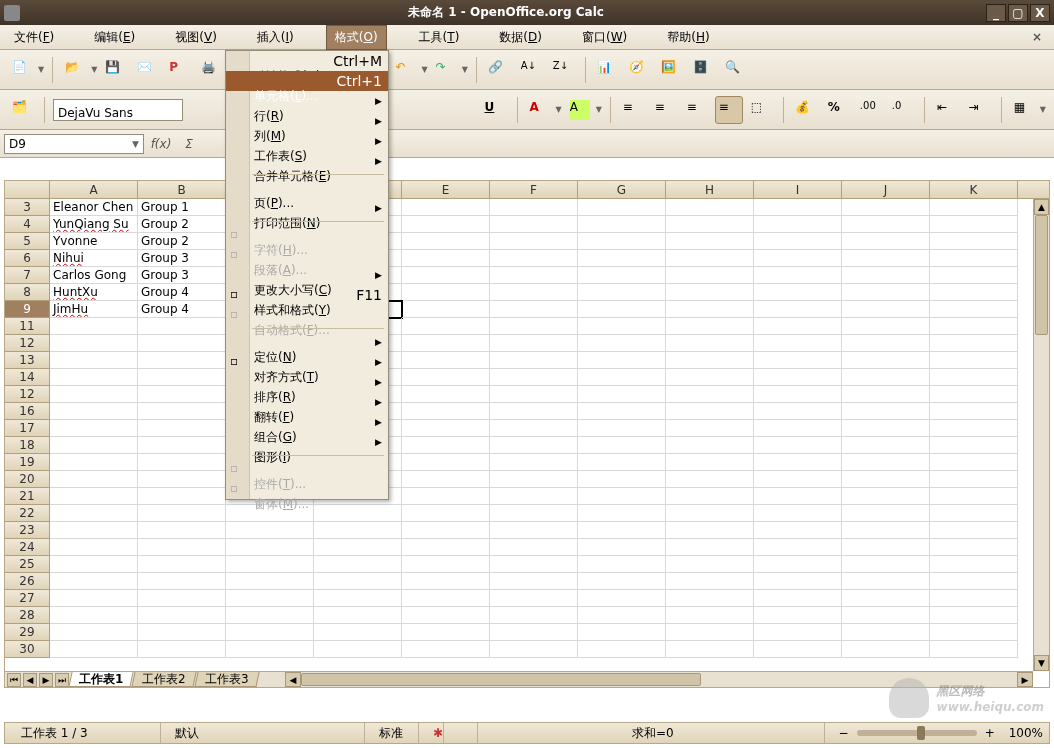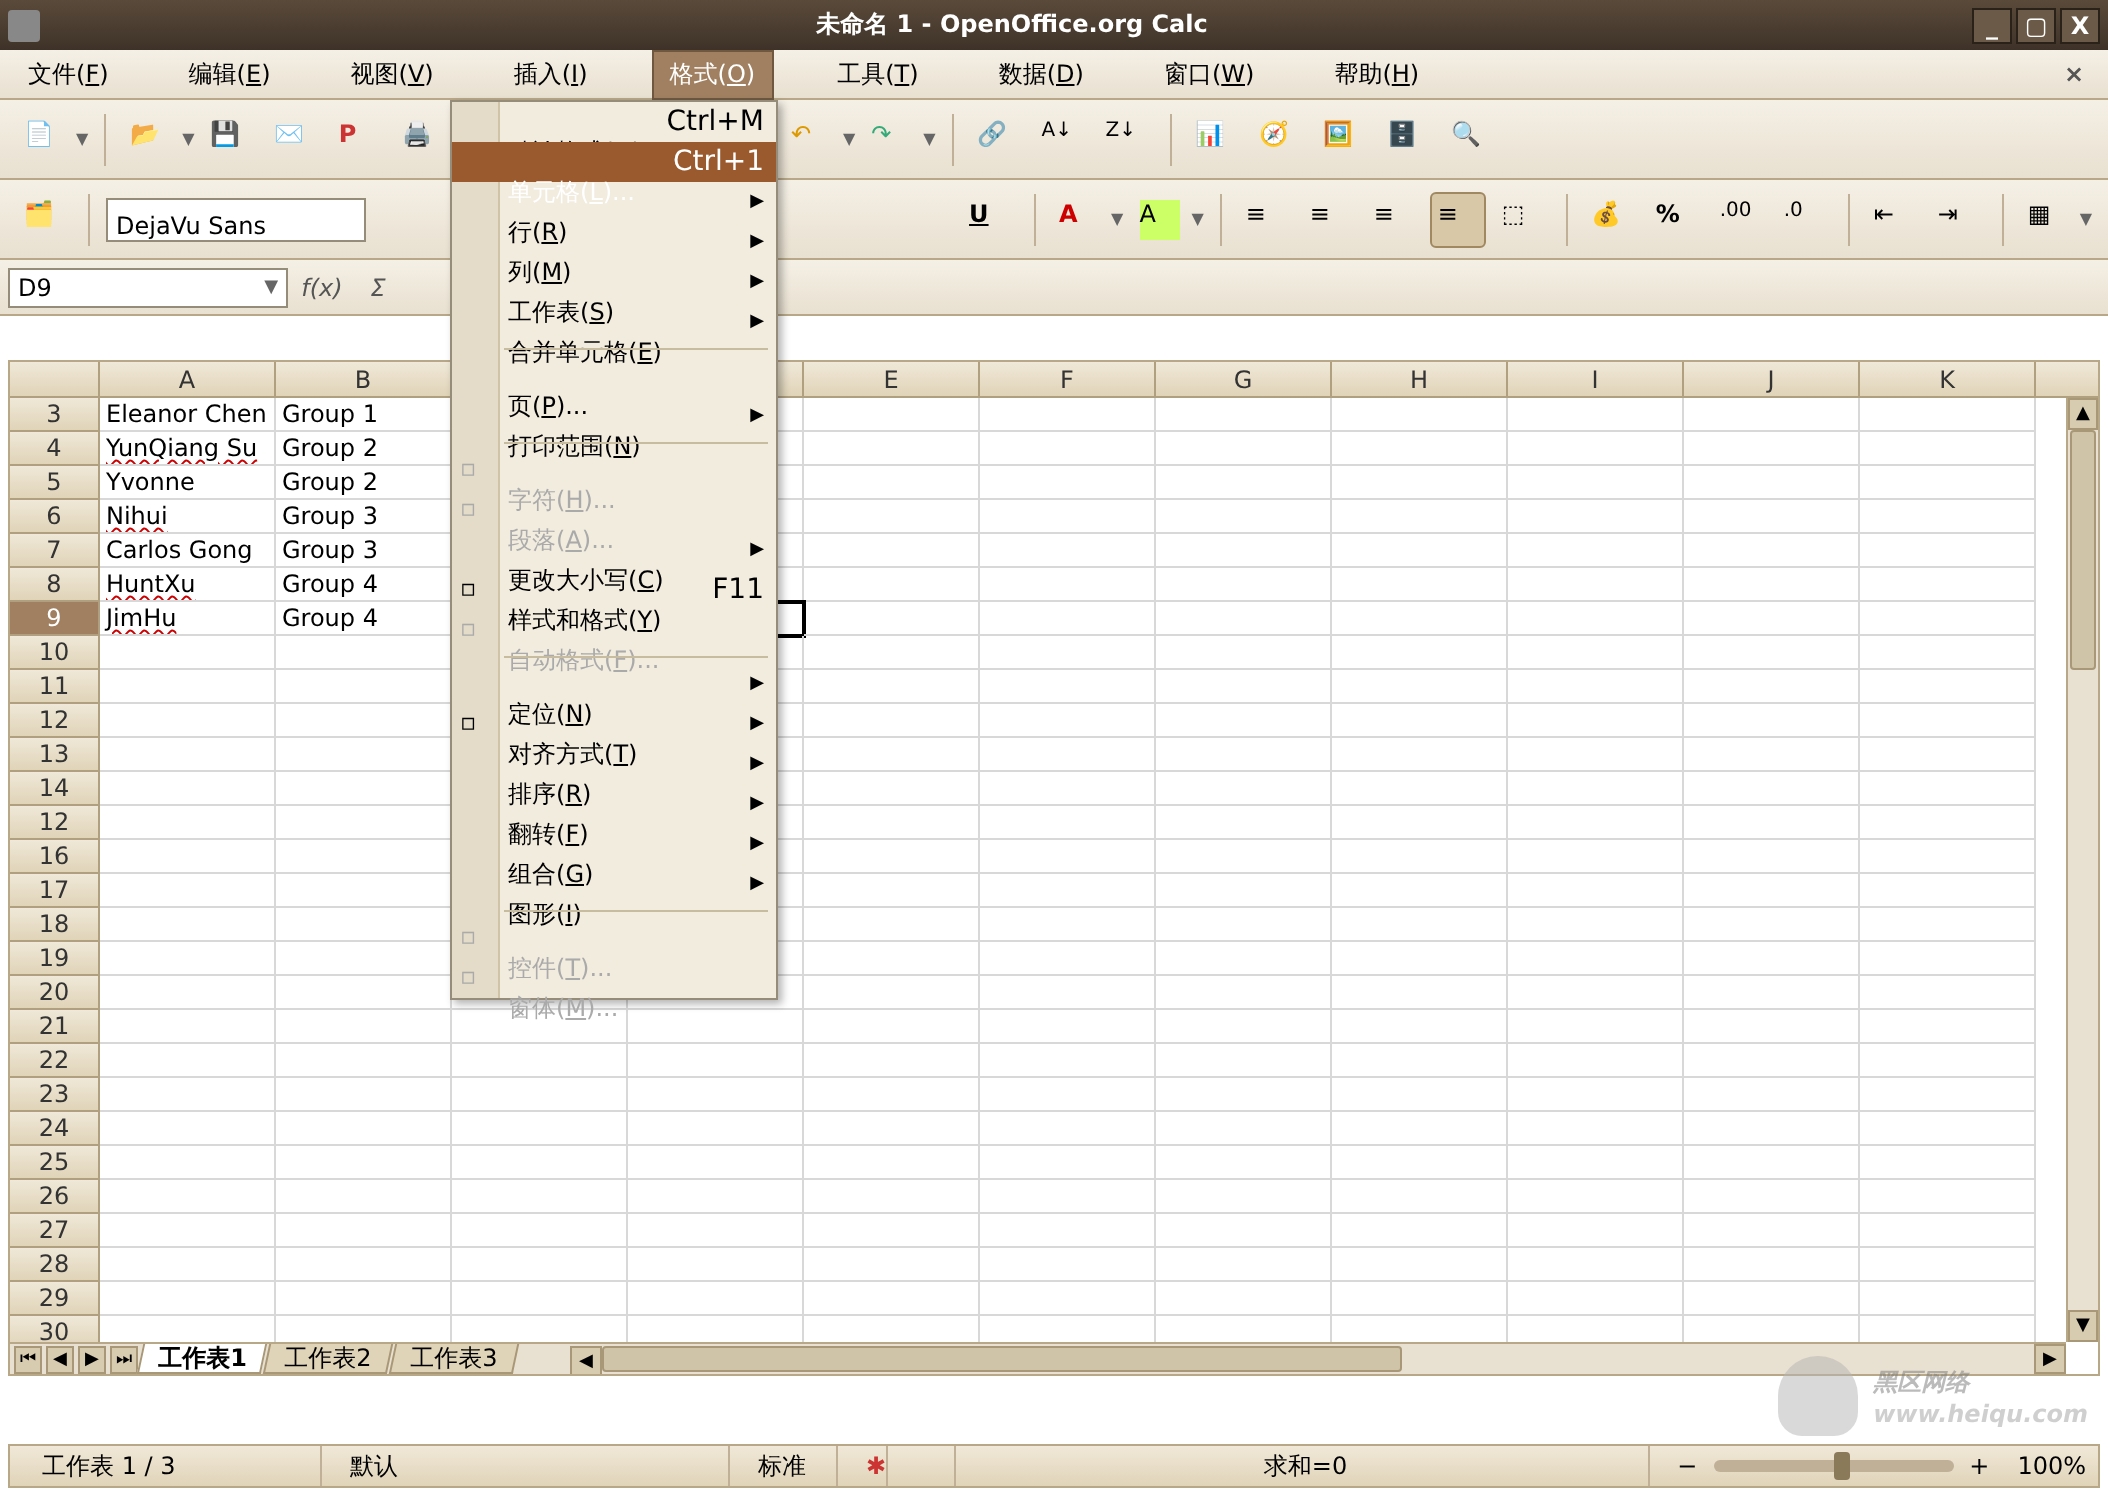--- a/index.html
+++ b/index.html
@@ -479,34 +479,20 @@
         <div class="cell cursor"></div>
         <div class="cell"></div>
         <div class="cell"></div>
         <div class="cell"></div>
         <div class="cell"></div>
         <div class="cell"></div>
         <div class="cell"></div>
         <div class="cell"></div>
       </div>
       <div class="row">
-        <div class="rowhead">10</div>
-        <div class="cell"></div>
-        <div class="cell"></div>
-        <div class="cell"></div>
-        <div class="cell"></div>
-        <div class="cell"></div>
-        <div class="cell"></div>
-        <div class="cell"></div>
-        <div class="cell"></div>
-        <div class="cell"></div>
-        <div class="cell"></div>
-        <div class="cell"></div>
-      </div>
-      <div class="row">
         <div class="rowhead">11</div>
         <div class="cell"></div>
         <div class="cell"></div>
         <div class="cell"></div>
         <div class="cell"></div>
         <div class="cell"></div>
         <div class="cell"></div>
         <div class="cell"></div>
         <div class="cell"></div>
         <div class="cell"></div>

